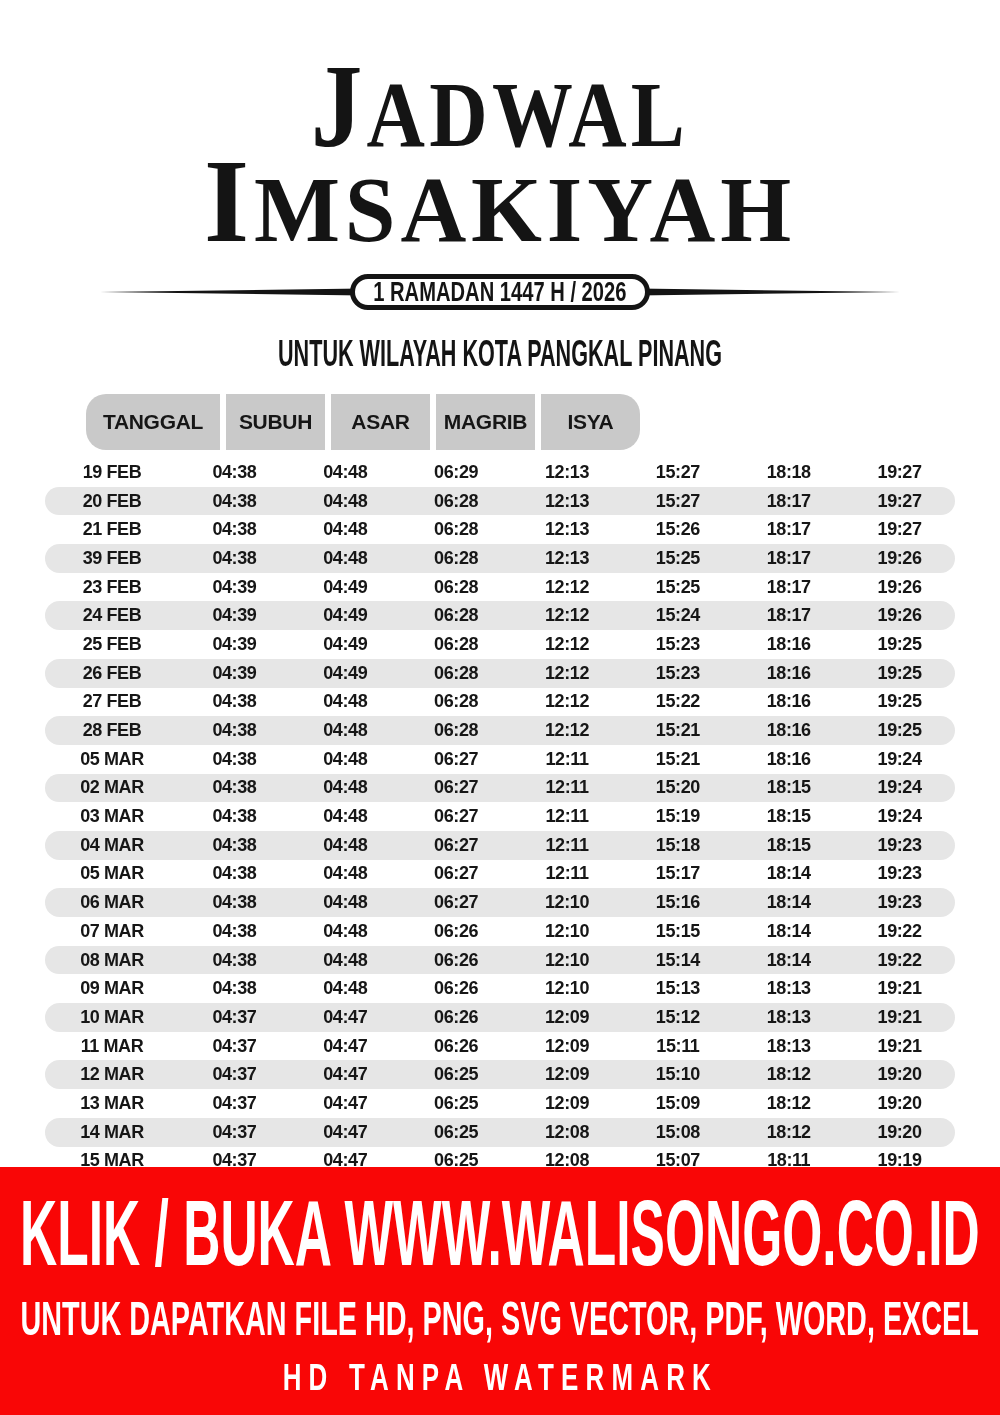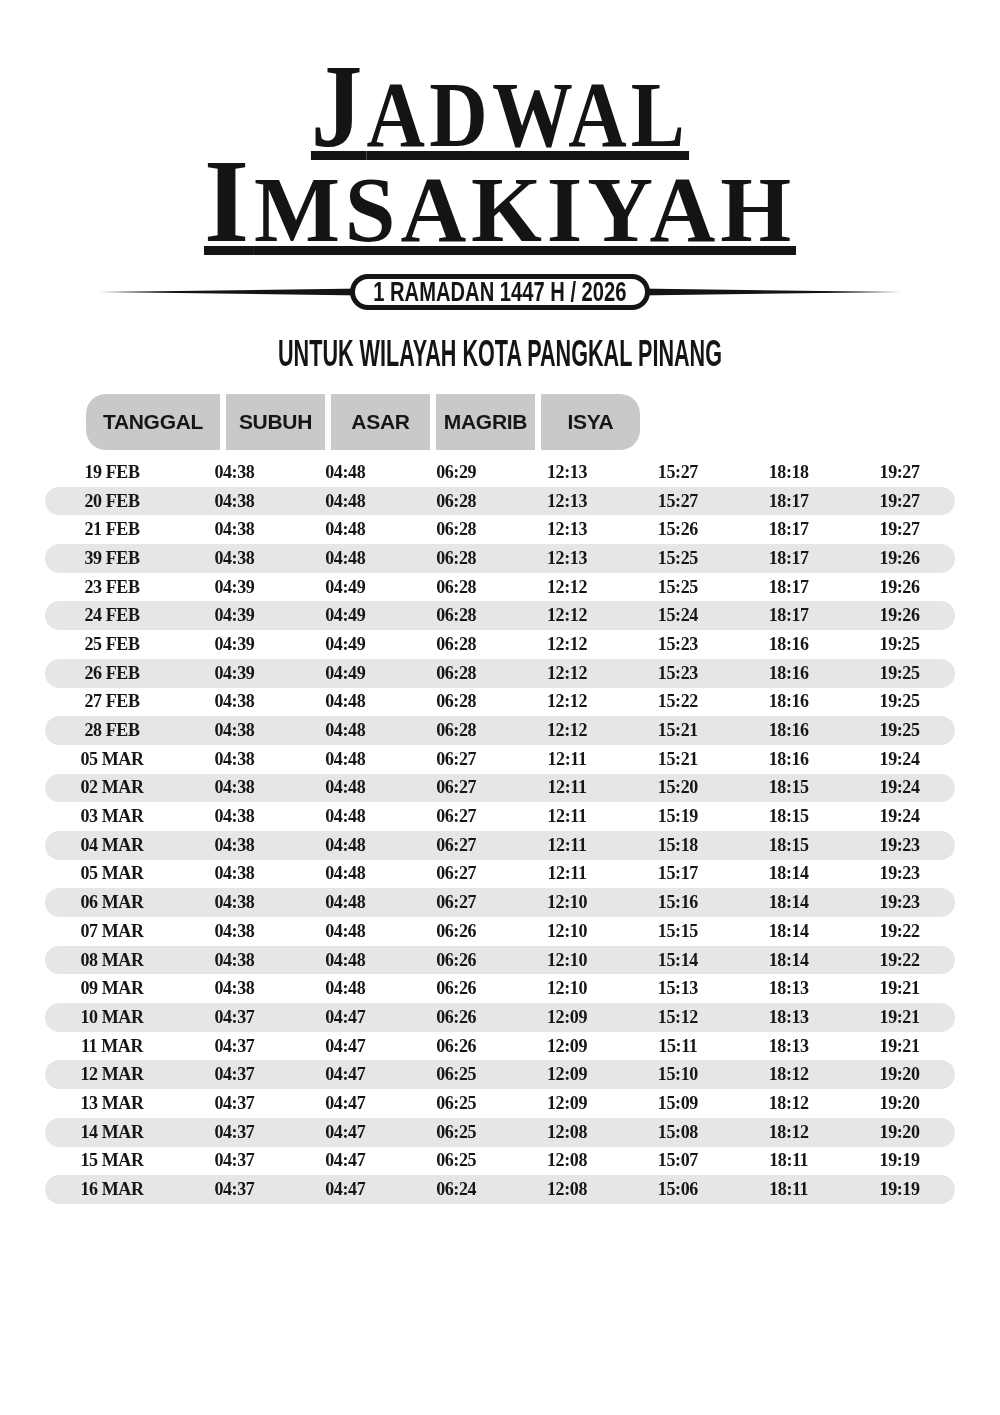--- a/index.html
+++ b/index.html
@@ -1,21 +1,21 @@
 <!DOCTYPE html>
 <html><head>
 <meta charset="utf-8">
 <style>
   * { margin:0; padding:0; box-sizing:border-box; }
   html,body { background:#ffffff; }
   body { width:1000px; height:1415px; font-family:"Liberation Sans", sans-serif; }
   .poster { position:relative; width:1000px; height:1415px; overflow:hidden; background:#fff; }
 
   
-  .title-block { padding-top:64px; text-align:center; color:#141414;text-decoration:underline; }
+  .title-block { padding-top:64px; text-align:center; color:#141414; }
   .title-line { font-family:"Liberation Serif", serif; font-weight:700; font-size:94px;
                 letter-spacing:5px; white-space:nowrap; }
   .title-line1 { line-height:84px; transform:scaleX(0.86); }
   .title-line2 { line-height:90px; transform:scaleX(0.97); }
   .title-line::first-letter { font-size:1.27em; }
 
   
   .ornament { position:relative; height:56px; margin-top:10px;
               display:flex; align-items:center; justify-content:center; }
   .flourish { position:absolute; left:0; top:0; width:1000px; height:56px; }
@@ -32,21 +32,21 @@
   
   .schedule { width:910px; margin:22px auto 0; }
   .thead { display:grid; grid-template-columns:134px repeat(7, 1fr); column-gap:6px;
            height:56px; margin-bottom:8px;padding-left:41px; }
   .th { background:#c9c9c9; color:#161616; display:flex; align-items:center; justify-content:center;
         font-weight:bold; font-size:21px; letter-spacing:-0.3px; }
   .th:first-child { border-radius:20px 0 0 20px; }
   .th:last-child  { border-radius:0 20px 20px 0; }
   .tbody { display:block; }
   .tr { display:grid; grid-template-columns:134px repeat(7, 1fr); 
-        height:28.7px; align-items:center; border-radius:15px;font-family:Liberation Serif, serif; }
+        height:28.7px; align-items:center; border-radius:15px; }
   .tr:nth-child(even) { background:#e6e6e6; }
   .td { text-align:center; font-weight:bold; font-size:18px; letter-spacing:-0.4px; color:#161616; }
 
   
   .banner { position:absolute; left:0; top:1167px; width:1000px; height:248px; z-index:5;
             background:#f90606; display:flex; flex-direction:column;
             align-items:center; justify-content:center; color:#ffffff; }
   .banner-line { font-weight:bold; white-space:nowrap; line-height:1; }
   .banner-l1 { font-size:92px; transform:scaleX(0.56); }
   .banner-l2 { font-size:48px; margin-top:16px; transform:scaleX(0.60); }
@@ -339,14 +339,19 @@
           <div class="td">04:47</div>
           <div class="td">06:24</div>
           <div class="td">12:08</div>
           <div class="td">15:06</div>
           <div class="td">18:11</div>
           <div class="td">19:19</div>
         </div>
       </div>
   </div>
 
+  <div class="banner">
+    <div class="banner-line banner-l1">KLIK / BUKA WWW.WALISONGO.CO.ID</div>
+    <div class="banner-line banner-l2">UNTUK DAPATKAN FILE HD, PNG, SVG VECTOR, PDF, WORD, EXCEL</div>
+    <div class="banner-line banner-l3">HD TANPA WATERMARK</div>
+  </div>
 
 </div>
 
 </body></html>

